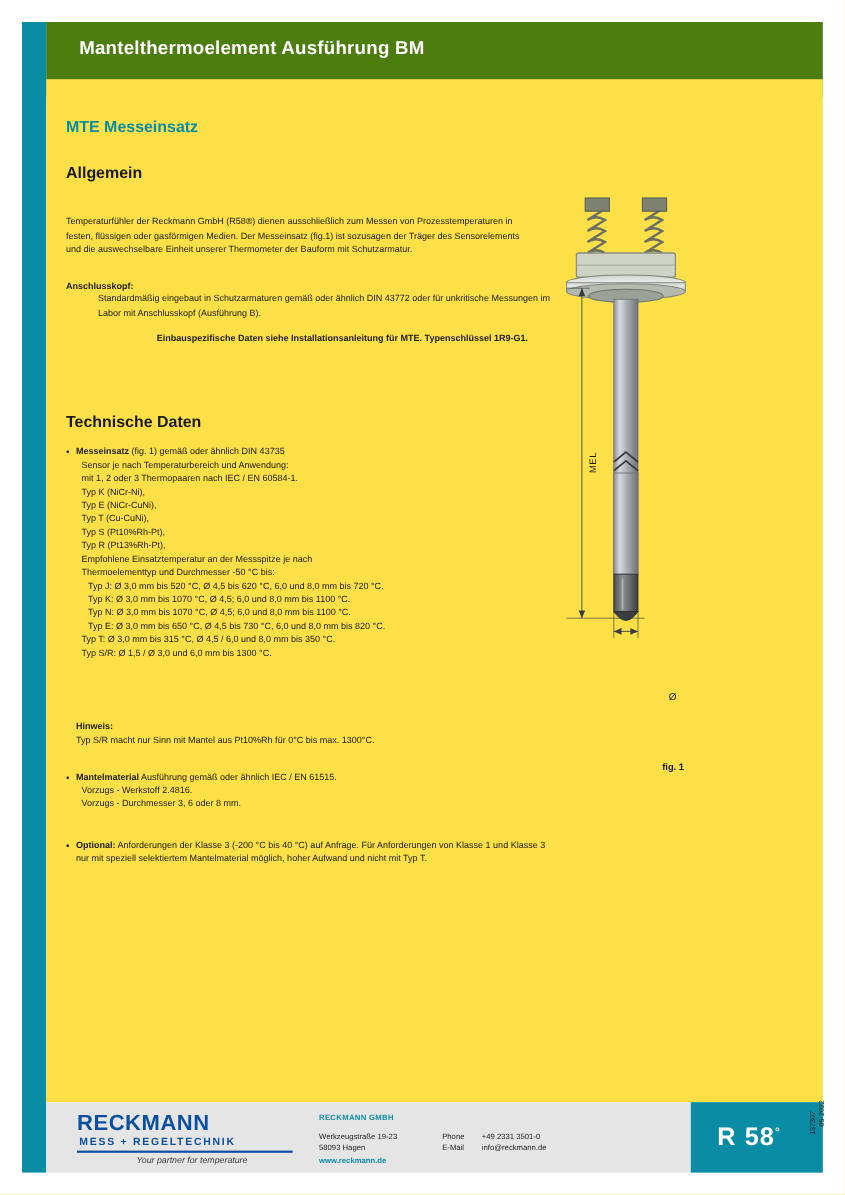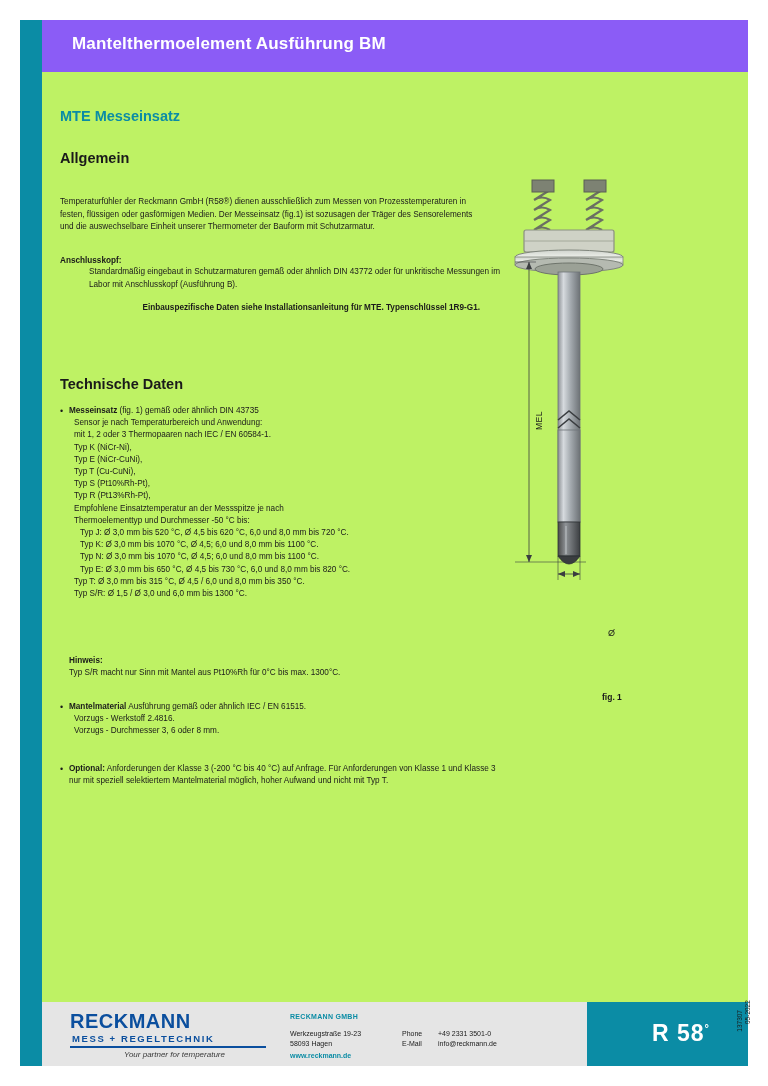--- a/index.html
+++ b/index.html
@@ -29,39 +29,39 @@
     height: 1046px;
     background: #0b8ca5;
   }
   
   .header {
     position: absolute;
     left: 42px;
     top: 20px;
     width: 706px;
     height: 68px;
-    background: #8b5cf6;
+    background: #4d7c0f;
   }
   .header-title {
     position: absolute;
     left: 30px;
     top: 14px;
     color: #ffffff;
     font-size: 17px;
     font-weight: bold;
     letter-spacing: 0.2px;
   }
   
   .content {
     position: absolute;
     left: 42px;
     top: 72px;
     width: 706px;
     height: 930px;
-    background: #bef264;
+    background: #fde047;
   }
   .subtitle {
     position: absolute;
     left: 18px;
     top: 36px;
     color: #0b8ca5;
     font-size: 14.5px;
     font-weight: bold;
   }
   .h2 {
@@ -165,21 +165,20 @@
     height: 64px;
     background: #e5e5e5;
   }
   .footer-blue {
     position: absolute;
     right: 0px;
     top: 0px;
     width: 120px;
     height: 64px;
     background: #0b8ca5;
-    padding-left: 41px;
   }
   .footer-r58 {
     position: absolute;
     right: 38px;
     top: 18px;
     color: #ffffff;
     font-size: 23px;
     font-weight: bold;
     letter-spacing: 1px;
   }

